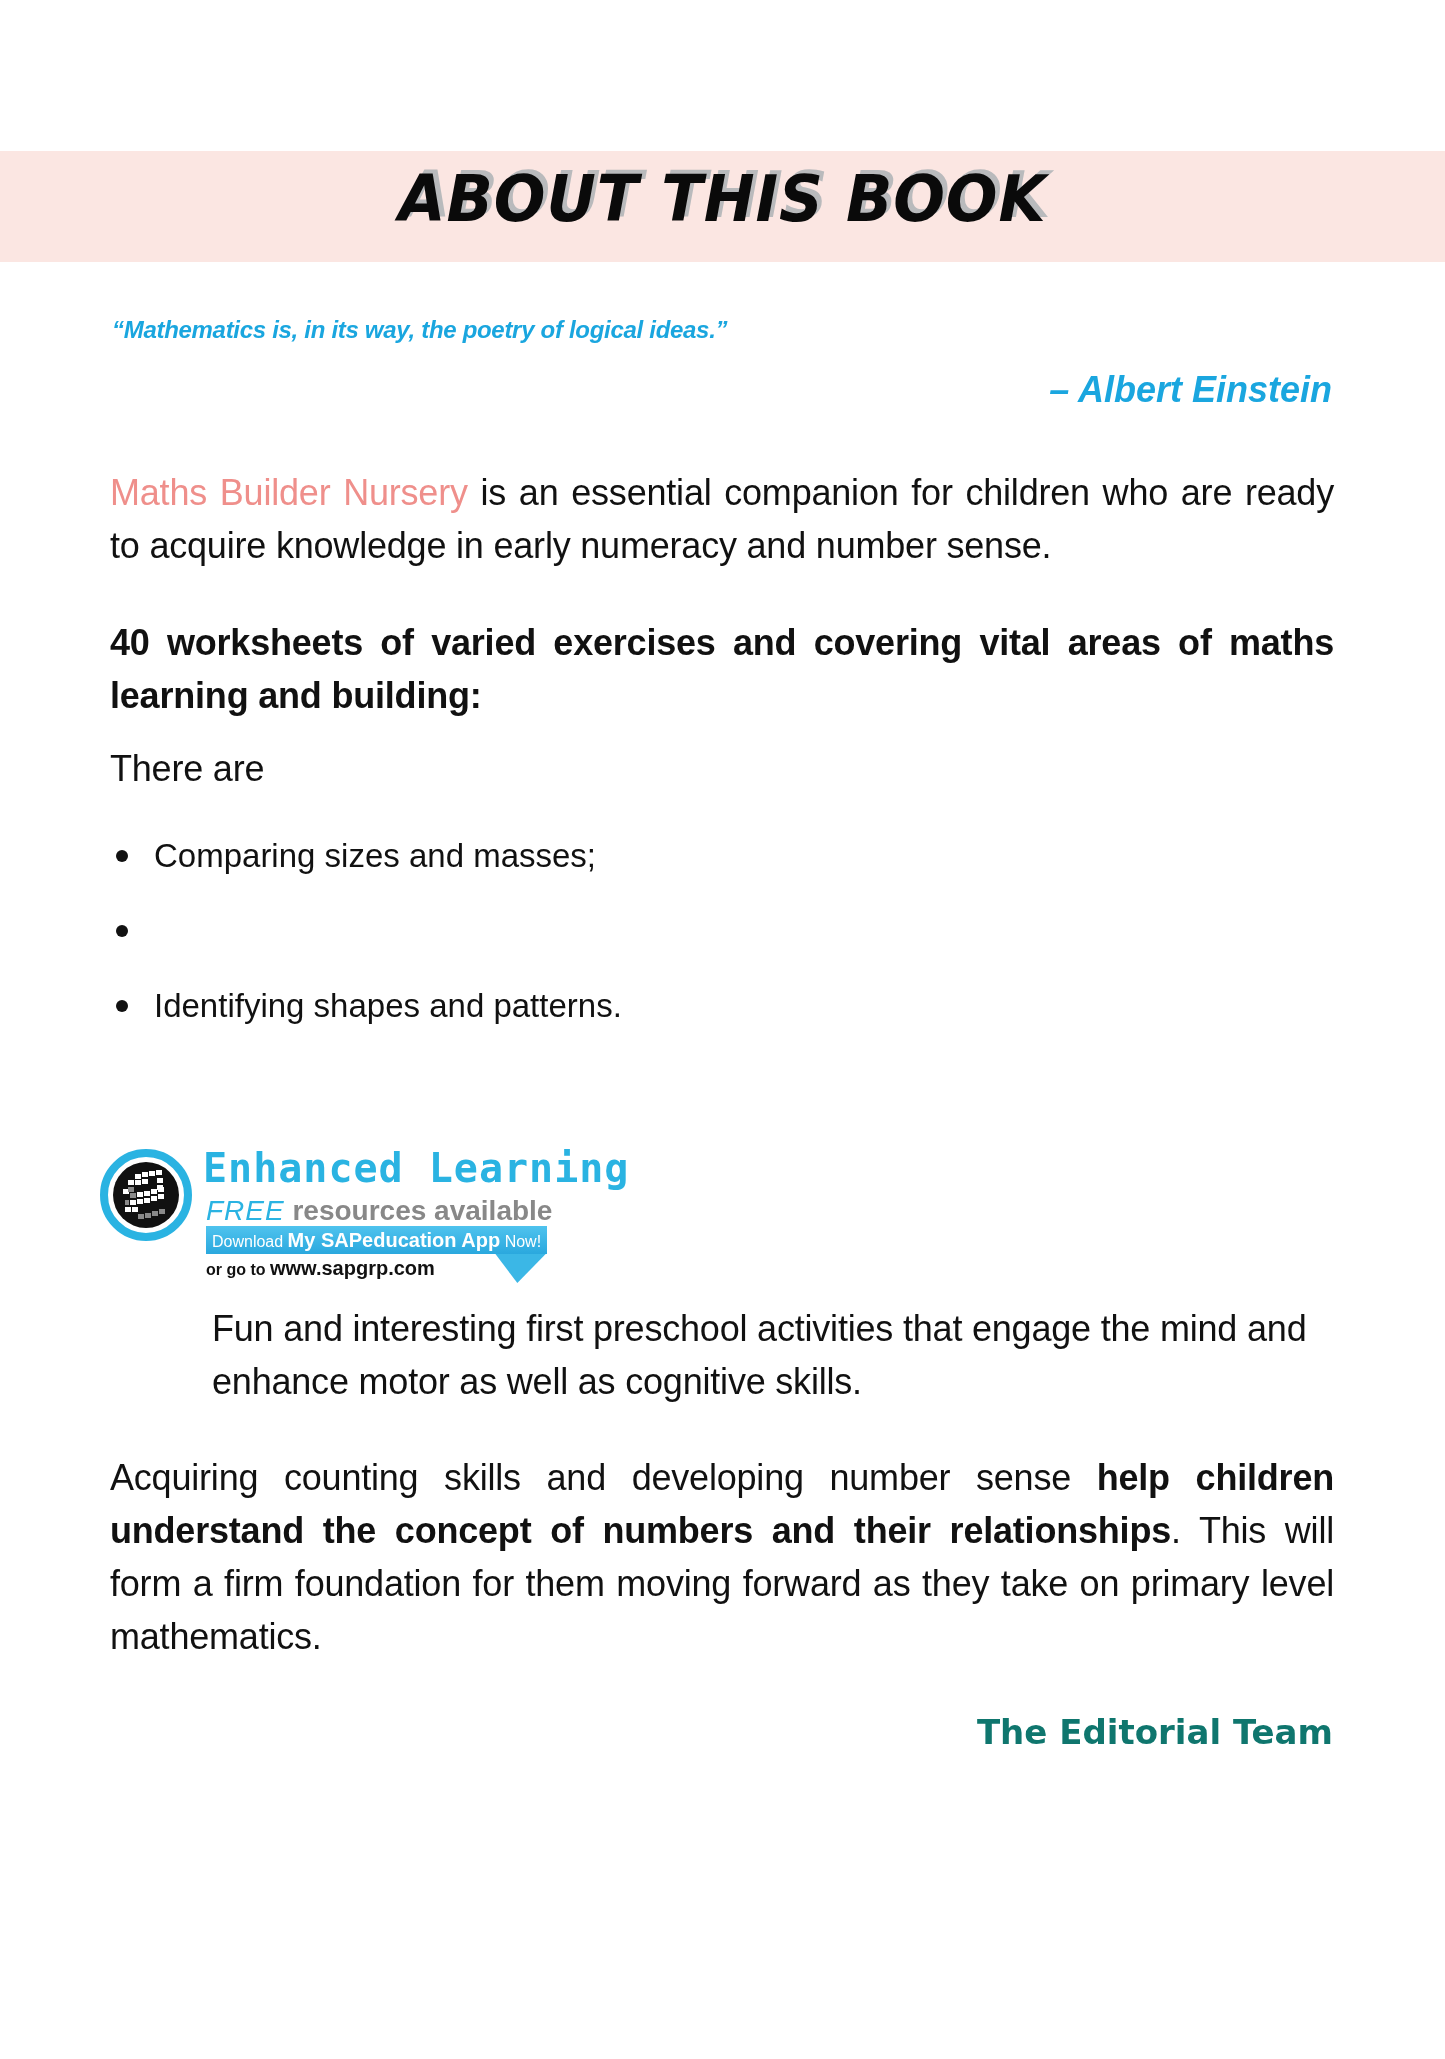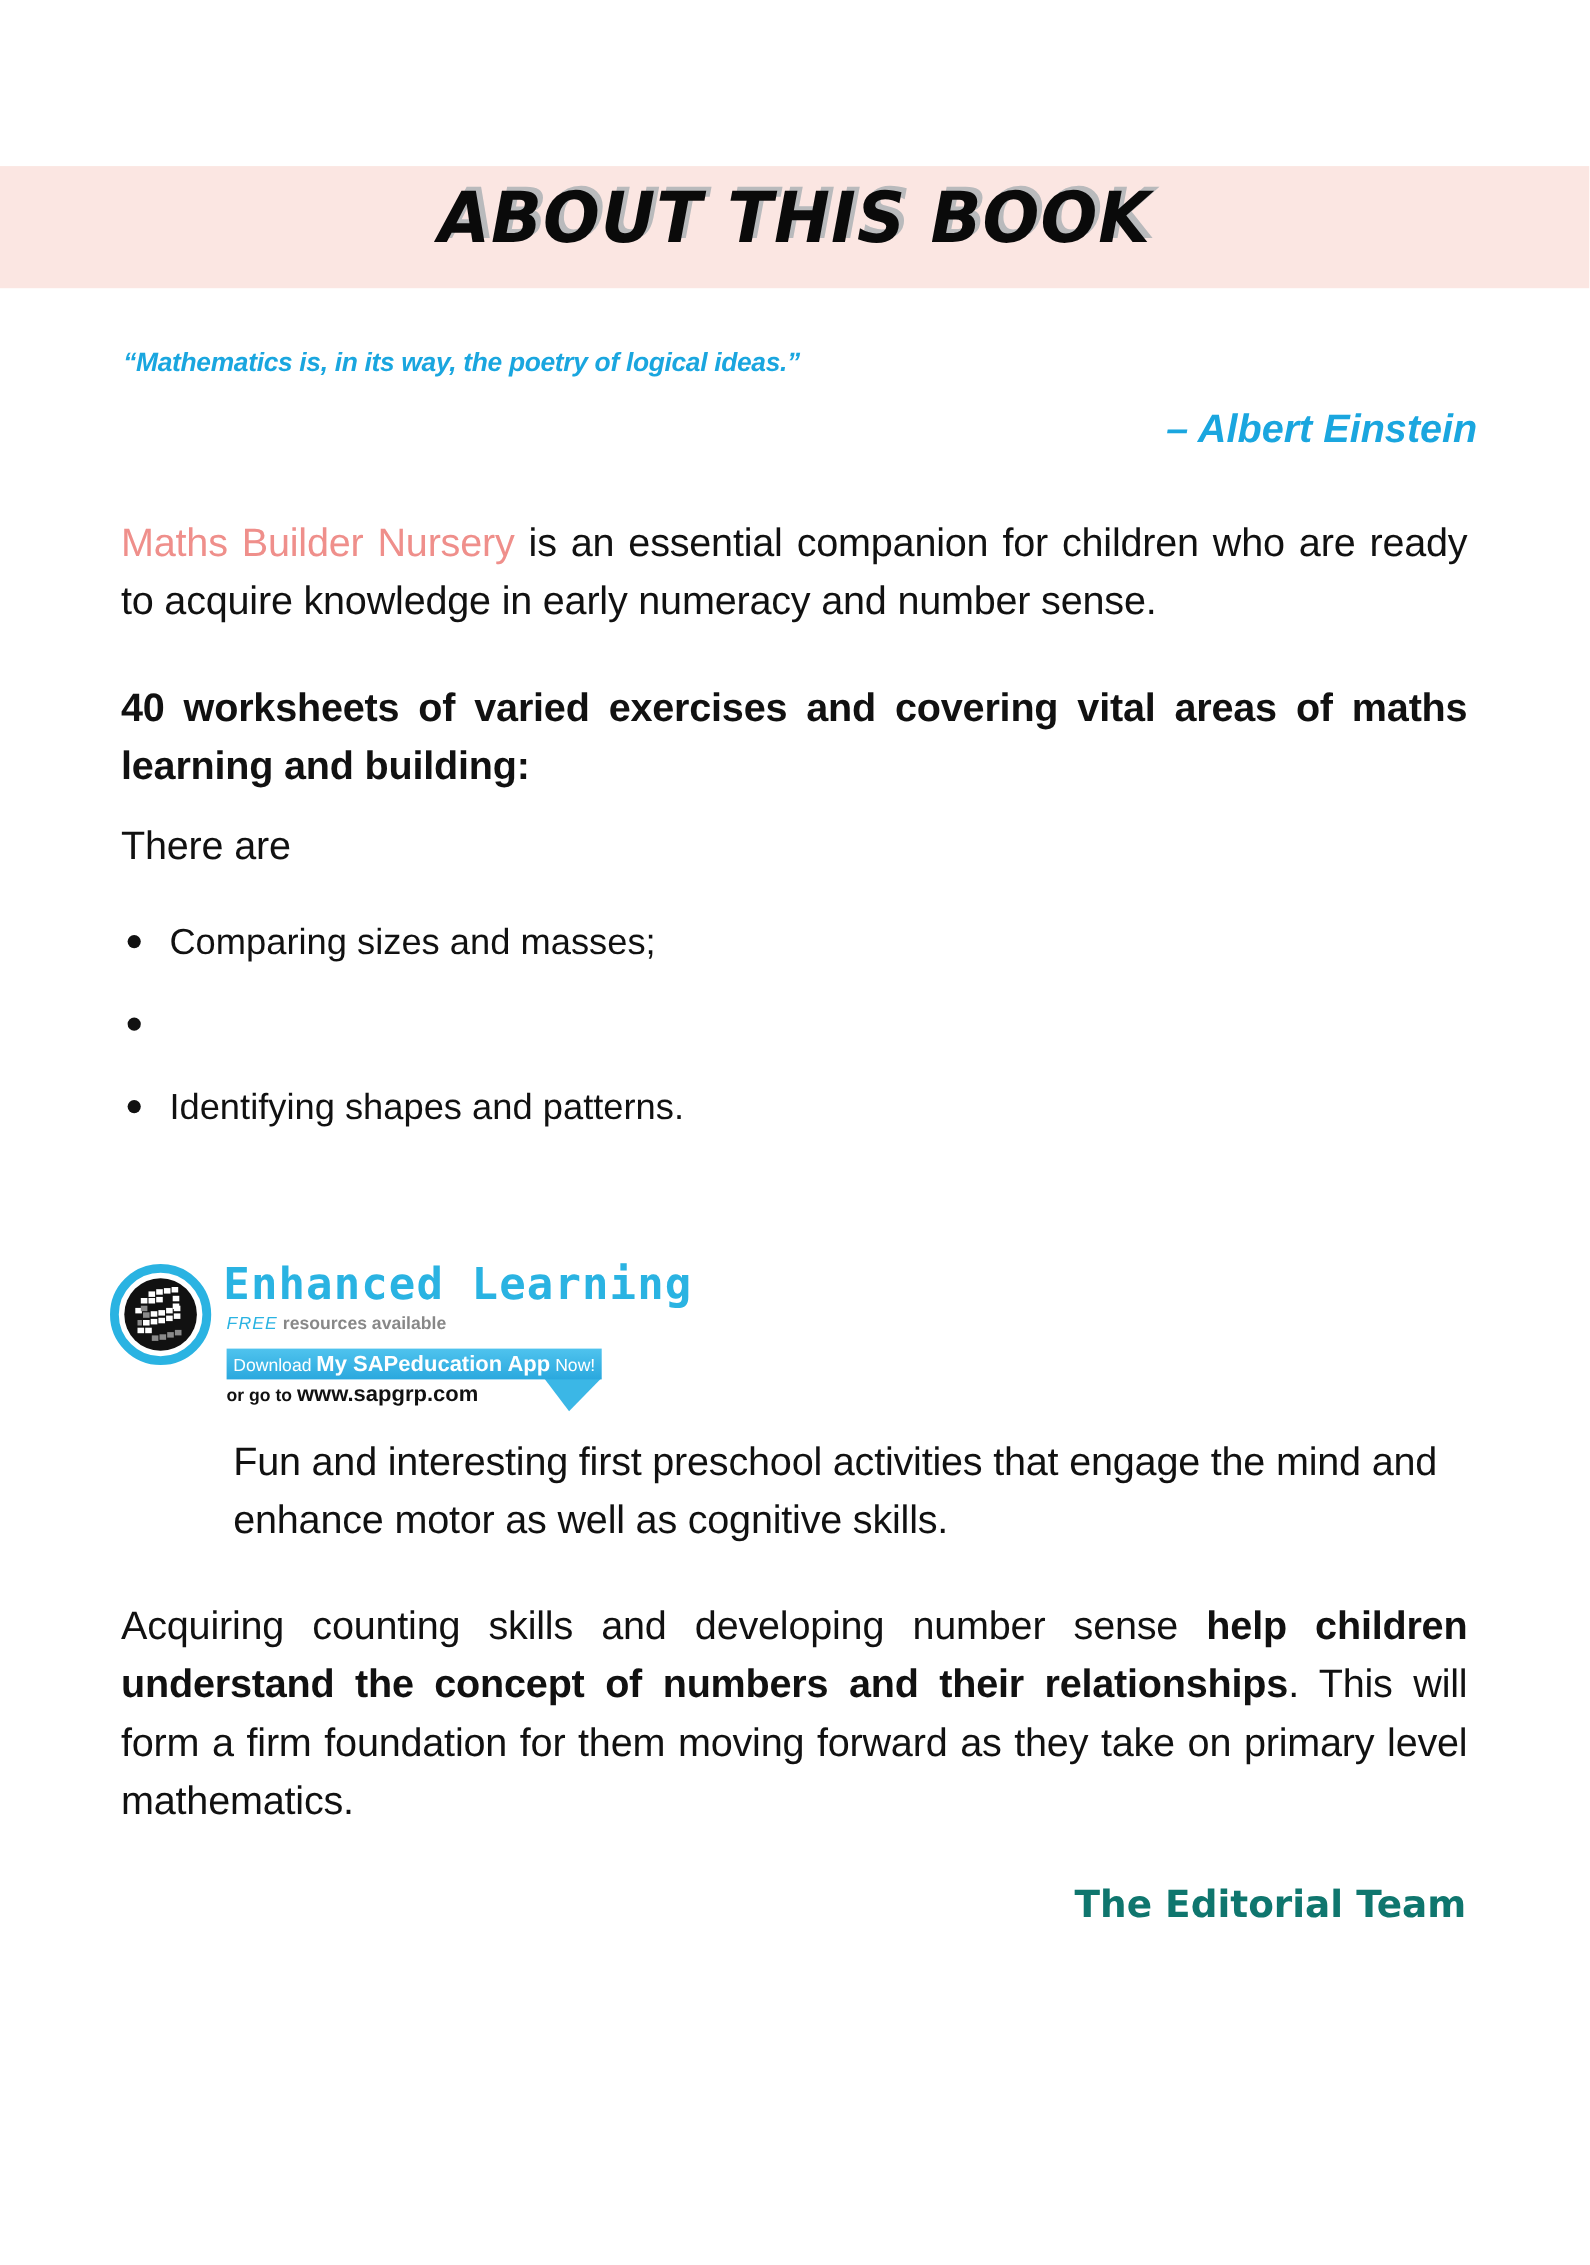--- a/index.html
+++ b/index.html
@@ -44,21 +44,21 @@
       top: 316px;
       font-family: "Liberation Sans", sans-serif;
       font-style: italic;
       font-weight: bold;
       font-size: 24px;
       color: #1aa6df;
       letter-spacing: -0.3px;
     }
     .quote-author {
       position: absolute;
-      right: 102px;
+      right: 113px;
       top: 369px;
       font-family: "Liberation Sans", sans-serif;
       font-style: italic;
       font-weight: bold;
       font-size: 36px;
       color: #1aa6df;
     }
     .para {
       position: absolute;
       left: 110px;
@@ -137,21 +137,21 @@
       font-weight: bold;
       font-size: 40px;
       color: #2ab3e2;
       letter-spacing: 1px;
     }
     .el-free {
       position: absolute;
       left: 110px;
       top: 50px;
       font-family: "Liberation Sans", sans-serif;
-      font-size: 16px;
+      font-size: 28px;
       font-weight: bold;
       color: #888888;
     }
     .el-free .free-word {
       color: #2ab3e2;
       font-style: italic;
       font-weight: normal;
       letter-spacing: 1px;
     }
     .el-download {

